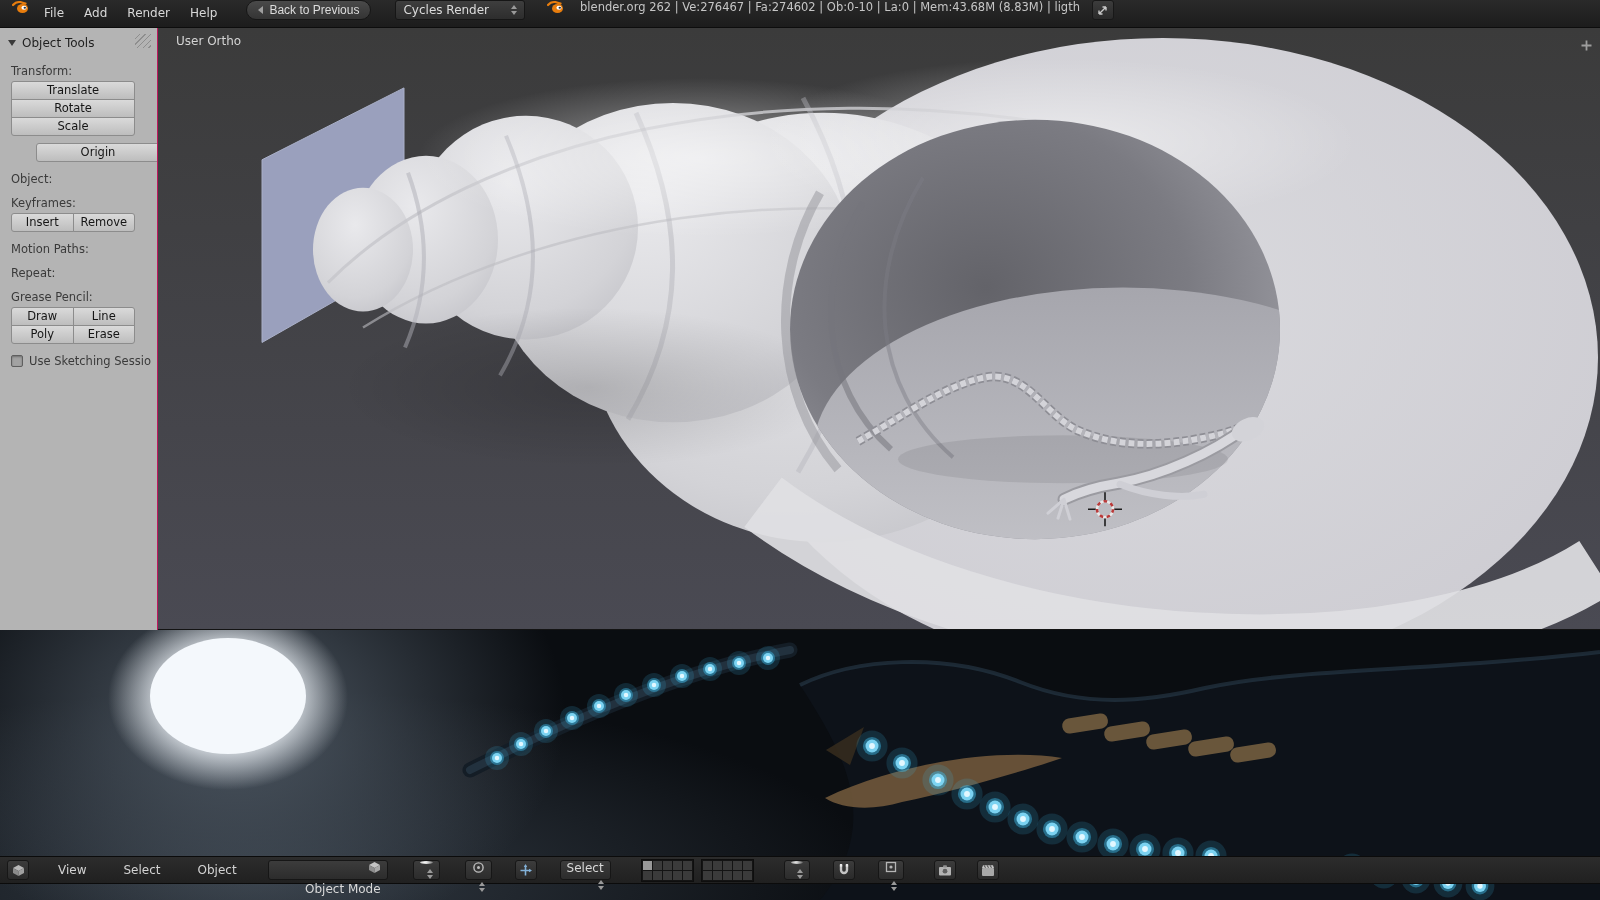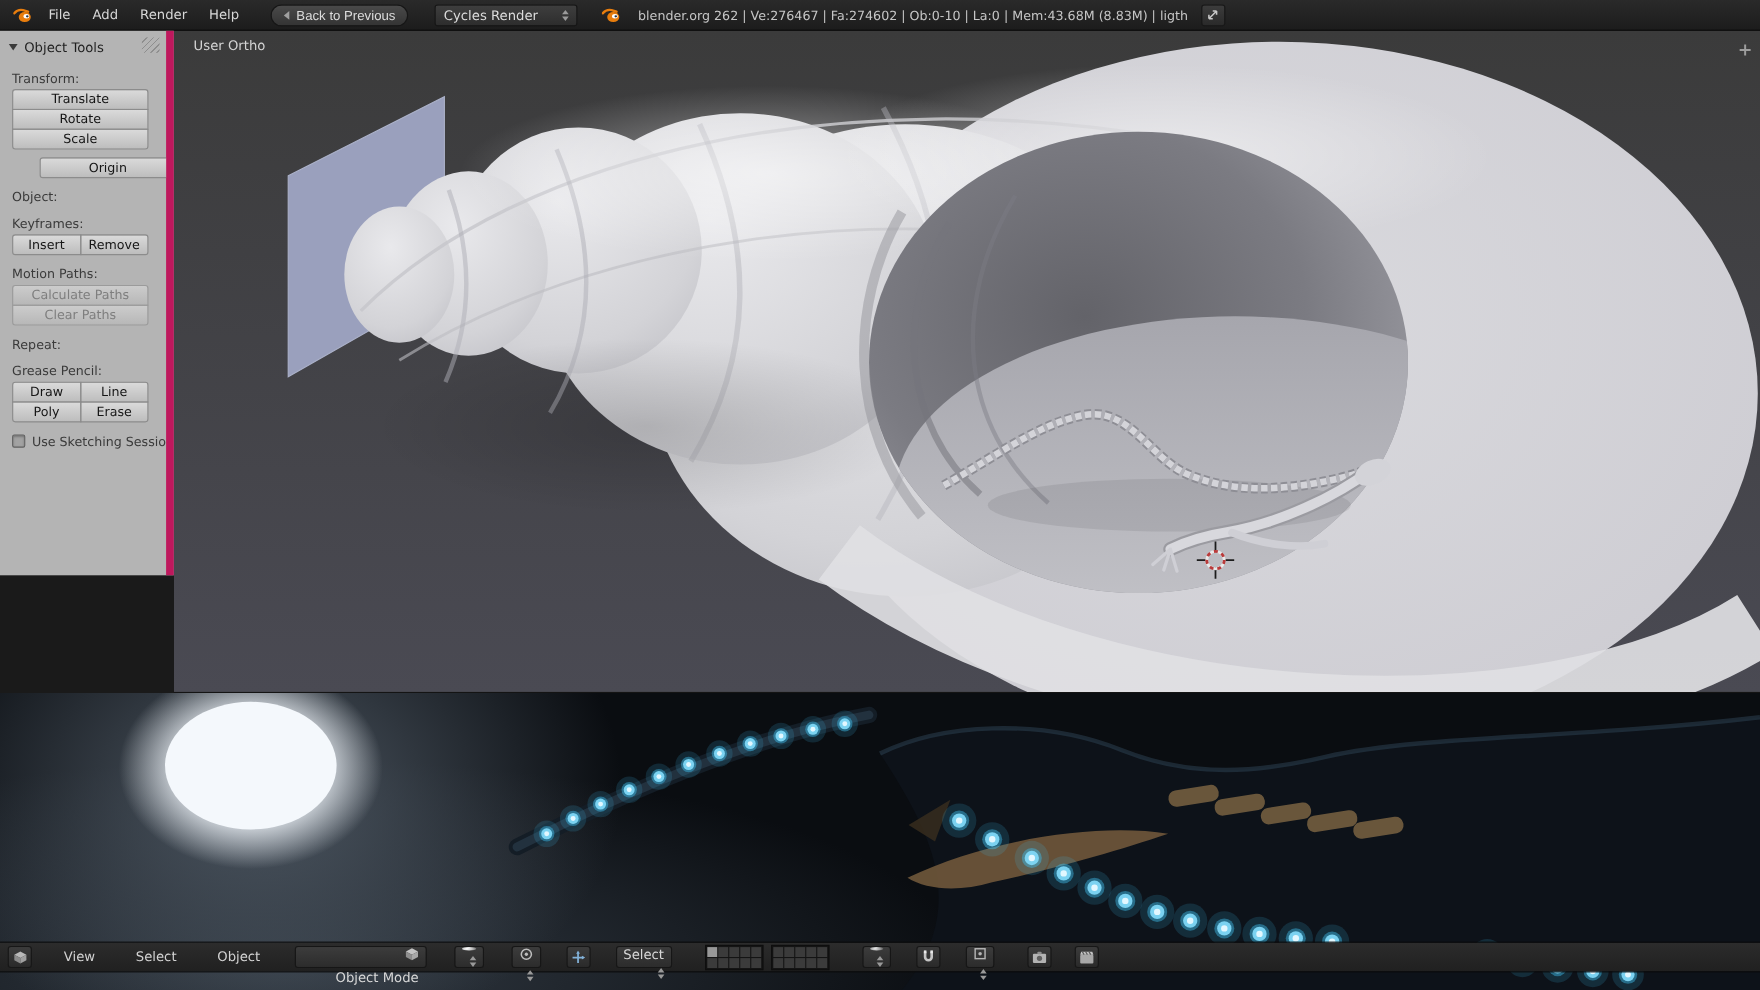--- a/index.html
+++ b/index.html
@@ -2,40 +2,40 @@
 <html><head>
 <meta charset="utf-8">
 <style>
   * { margin:0; padding:0; box-sizing:border-box; }
   html,body { width:1600px; height:900px; background:#000; font-family:"DejaVu Sans", sans-serif; overflow:hidden; }
   .app { position:relative; width:1600px; height:900px; background:#1a1a1a; }
 
   
   .topbar { position:absolute; left:0; top:0; width:1600px; height:28px;
     background:linear-gradient(#2a2a2a,#1c1c1c); border-bottom:1px solid #0d0d0d;
-    display:flex; align-items:center; color:#d8d8d8; font-size:12px; padding:0 8px; gap:2px; }
+    display:flex; align-items:flex-start; color:#d8d8d8; font-size:12px; padding:0 8px; gap:2px; }
   .menu-item { padding:0 9px; line-height:27px; cursor:default; }
   .btn-dark { display:flex; align-items:center; gap:6px; height:20px; margin-left:18px;
     background:linear-gradient(#4a4a4a,#343434); border:1px solid #161616; border-radius:10px;
     color:#dcdcdc; font-size:12px; padding:0 11px; }
   .ddown { display:flex; align-items:center; gap:22px; height:20px;
     background:linear-gradient(#3e3e3e,#2d2d2d); border:1px solid #161616; border-radius:3px;
     color:#dcdcdc; font-size:12px; padding:0 7px; }
   .updown { display:flex; flex-direction:column; gap:2px; margin-left:2px; }
   .tri-up { width:0; height:0; border-left:3px solid transparent; border-right:3px solid transparent; border-bottom:4px solid #9a9a9a; }
   .tri-dn { width:0; height:0; border-left:3px solid transparent; border-right:3px solid transparent; border-top:4px solid #9a9a9a; }
   .tri-left { width:0; height:0; border-top:4px solid transparent; border-bottom:4px solid transparent; border-right:5px solid #9f9f9f; }
   .status { margin-left:10px; color:#c6c6c6; font-size:11.5px; white-space:nowrap; }
   .icon-btn { width:22px; height:20px; display:flex; align-items:center; justify-content:center;
     background:linear-gradient(#3c3c3c,#2a2a2a); border:1px solid #181818; border-radius:3px; }
   .logo-wrap { display:flex; align-items:center; padding:0 4px; }
 
   
-  .toolshelf { position:absolute; left:0; top:28px; width:158px; height:495px;
-    background:#b4b4b4; border-right:7px solid #be185d; font-size:11.5px; color:#333; overflow:hidden; }
+  .toolshelf { position:absolute; left:0; top:28px; width:158px; height:602px;
+    background:#b4b4b4; border-right:1px solid #be185d; font-size:11.5px; color:#333; overflow:hidden; }
   .panel-head { display:flex; align-items:center; gap:6px; padding:8px 8px 4px 8px; color:#1f1f1f; font-size:12px; position:relative; }
   .tri-exp { width:0; height:0; border-left:4px solid transparent; border-right:4px solid transparent; border-top:6px solid #3a3a3a; }
   .grip { position:absolute; right:6px; top:6px; width:16px; height:14px;
     background:repeating-linear-gradient(135deg, transparent 0 3px, #8e8e8e 3px 4px); }
   .sec-label { margin:10px 0 3px 11px; color:#3a3a3a; }
   .btn { display:block; width:124px; margin:0 0 0 11px; height:19px; line-height:17px; text-align:center;
     font-size:11.5px; color:#151515; font-family:inherit;
     background:linear-gradient(#dadada,#bdbdbd); border:1px solid #8c8c8c; border-radius:3px; }
   .btn.disabled { color:#7e7e7e; background:linear-gradient(#cccccc,#b7b7b7); border-color:#9b9b9b; }
   .stack .btn { border-radius:0; margin-top:-1px; }
@@ -148,24 +148,20 @@
 
     <div class="sec-label">Object:</div>
 
     <div class="sec-label">Keyframes:</div>
     <div class="pair single">
       <button class="btn">Insert</button>
       <button class="btn">Remove</button>
     </div>
 
     <div class="sec-label">Motion Paths:</div>
-    <div class="stack">
-      <button class="btn disabled">Calculate Paths</button>
-      <button class="btn disabled">Clear Paths</button>
-    </div>
 
     <div class="sec-label">Repeat:</div>
 
     <div class="sec-label">Grease Pencil:</div>
     <div class="pair gp-top">
       <button class="btn">Draw</button>
       <button class="btn">Line</button>
     </div>
     <div class="pair gp-bot">
       <button class="btn">Poly</button>

